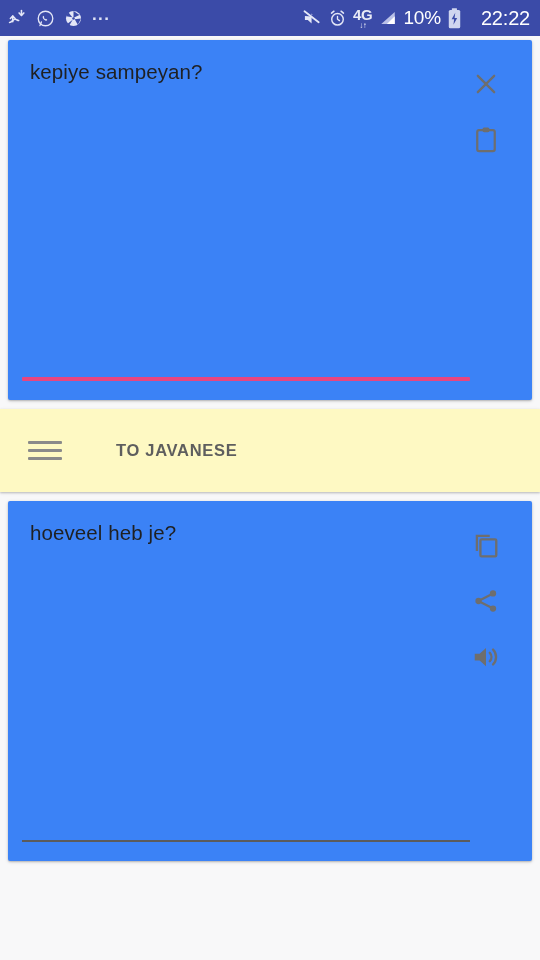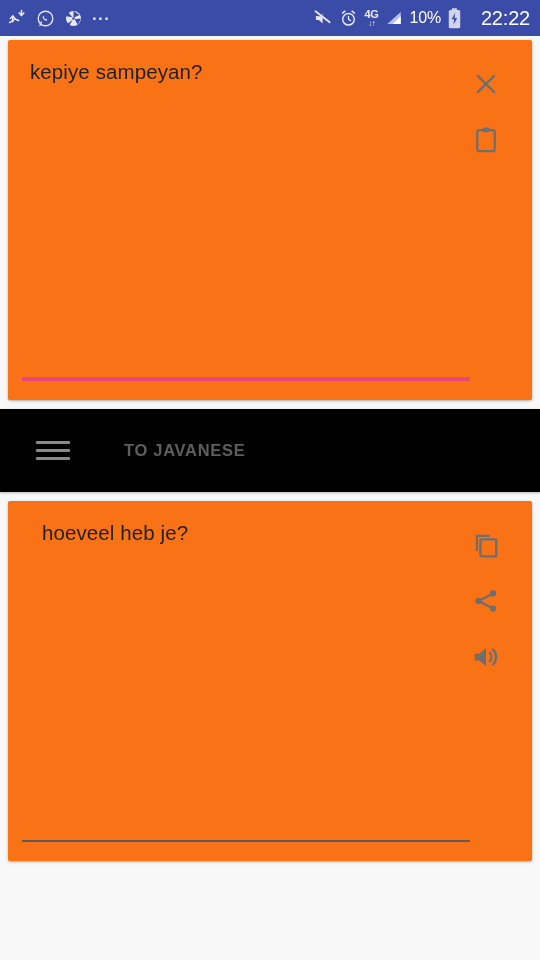--- a/index.html
+++ b/index.html
@@ -50,46 +50,46 @@
     font-weight: 700;
   }
   .sb-4g {
     display: inline-flex;
     flex-direction: column;
     align-items: center;
     line-height: 1;
     margin-right: -1px;
   }
   .sb-4g .g-top {
-    font-size: 11px;
+    font-size: 15px;
     font-weight: 700;
     letter-spacing: -0.3px;
   }
   .sb-4g .g-bot {
     font-size: 8px;
     font-weight: 700;
     margin-top: 0px;
     letter-spacing: -0.5px;
   }
   .sb-battery-pct {
-    font-size: 16px;
+    font-size: 19px;
     letter-spacing: -0.2px;
     font-weight: 400;
     color: #ffffff;
   }
   .sb-clock {
     font-size: 20px;
     letter-spacing: -0.2px;
     color: #ffffff;
     margin-left: 13px;
   }
 
   
   .card {
-    background: #f97316;
+    background: #3b82f6;
     box-shadow: 0 1px 2px rgba(0,0,0,0.22), 0 1px 4px rgba(0,0,0,0.10);
     border-radius: 2px;
     box-sizing: border-box;
     position: relative;
   }
 
   .source-card {
     margin: 4px 8px 0 8px;
     height: 360px;
     padding: 18px 20px 0 22px;
@@ -150,26 +150,26 @@
     right: 62px;
     bottom: 19px;
     height: 2px;
     background: #5b5b5b;
   }
 
   
   .toolbar {
     margin: 9px 0 0 0;
     height: 83px;
-    background: #000000;
+    background: #fef9c3;
     box-shadow: 0 1px 2px rgba(0,0,0,0.20), 0 1px 4px rgba(0,0,0,0.09);
     display: flex;
     align-items: center;
     box-sizing: border-box;
-    padding-left: 36px;
+    padding-left: 28px;
   }
   .hamburger {
     width: 36px;
     height: 30px;
     display: flex;
     flex-direction: column;
     justify-content: center;
     gap: 5px;
     cursor: pointer;
   }
@@ -191,21 +191,21 @@
     font-family: "Liberation Sans", sans-serif;
     padding: 10px 4px;
   }
   .lang-btn.first { margin-left: 48px; }
   .lang-btn.second { margin-left: 107px; }
 
   
   .target-card {
     margin: 9px 8px 0 8px;
     height: 360px;
-    padding: 18px 20px 0 34px;
+    padding: 18px 20px 0 22px;
   }
   .target-text {
     font-size: 20.5px;
     color: #1f2022;
     line-height: 1.35;
     letter-spacing: 0.1px;
     font-weight: 400;
   }
 </style>
 </head>

